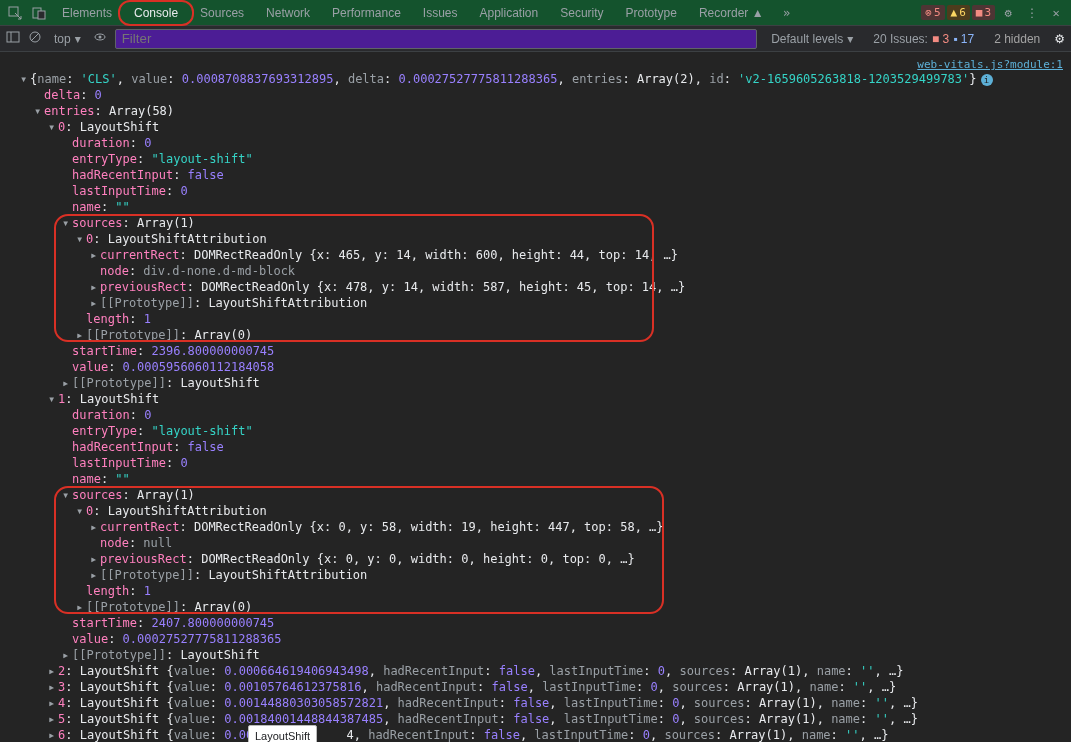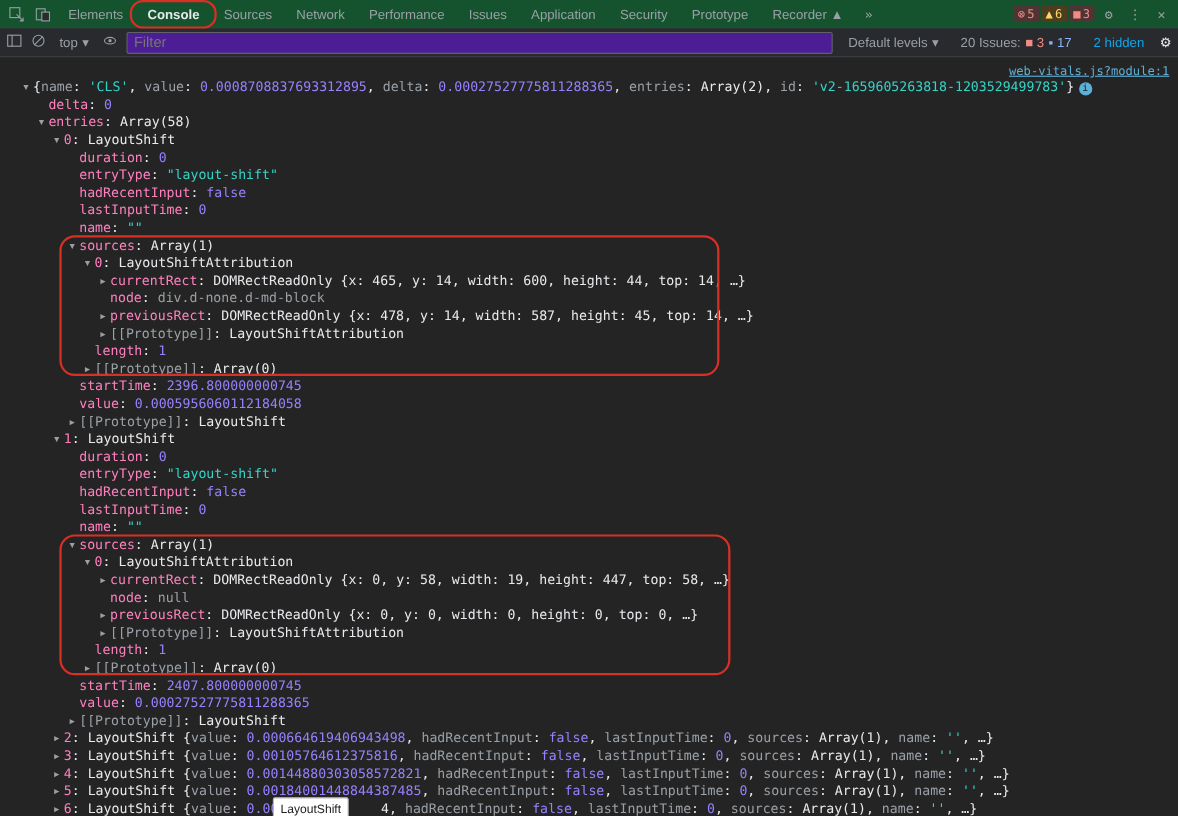--- a/index.html
+++ b/index.html
@@ -20,21 +20,21 @@
   border-bottom: 1px solid #3c4043;
   padding: 0 4px;
   gap: 2px;
 }
 .tabbar .tab {
   padding: 4px 10px;
   color: #9aa0a6;
   cursor: pointer;
   font-family: -apple-system, sans-serif;
 }
-.tabbar .tab.active { color: #e8eaed; font-weight: bold; }
+.tabbar .tab.active { color: #e8eaed; }
 .tabbar .spacer { flex: 1; }
 .tabbar .icon-btn { width: 22px; height: 22px; display: flex; align-items:center; justify-content:center; color:#9aa0a6; cursor:pointer; }
 .badge { display:inline-flex; align-items:center; gap:2px; padding:1px 4px; border-radius:2px; font-size:11px; }
 .badge.err { background:#4e3534; color:#f28b82; }
 .badge.warn { background:#4d3c1d; color:#fdd663; }
 .badge.block { background:#4e3534; color:#f28b82; }
 .circle-red { position: relative; }
 .circle-red::before {
   content: ''; position: absolute; left:-6px; top:-2px; right:-6px; bottom:-2px;
   border: 2px solid #d93025; border-radius: 12px; pointer-events:none;
@@ -151,21 +151,21 @@
         <ellipse cx="7" cy="7" rx="5" ry="3" fill="none" stroke="#9aa0a6"></ellipse>
         <circle cx="7" cy="7" r="1.5" fill="#9aa0a6"></circle>
       </svg></span>
   <input placeholder="Filter" style="">
   <span class="dd"><span>Default levels</span> ▾</span>
   <span class="dd">
       <span>20 Issues:</span> 
       <span style="color:#f28b82">■ <span>3</span></span> 
       <span style="color:#8ab4f8">▪ <span>17</span></span>
     </span>
-  <span class="dd" style="color:#0ea5e9">2 hidden</span>
+  <span class="dd" style="color:#a3a3a3">2 hidden</span>
   <span class="icon-btn">⚙</span>
 </div>
 
 <div class="main content-wrap">
   <div class="srclink">web-vitals.js?module:1</div>
   <div class="tree">
 
     <div class="row i0">
       <span class="arrow down"></span><span class="punct">{</span><span class="keyd">name</span><span class="punct">: </span><span class="str">'CLS'</span><span class="punct">, </span><span class="keyd">value</span><span class="punct">: </span><span class="num">0.0008708837693312895</span><span class="punct">, </span><span class="keyd">delta</span><span class="punct">: </span><span class="num">0.00027527775811288365</span><span class="punct">, </span><span class="keyd">entries</span><span class="punct">: </span><span class="type">Array(2)</span><span class="punct">, </span><span class="keyd">id</span><span class="punct">: </span><span class="str">'v2-1659605263818-1203529499783'</span><span class="punct">}</span><span class="info-icon">i</span>
     </div>

